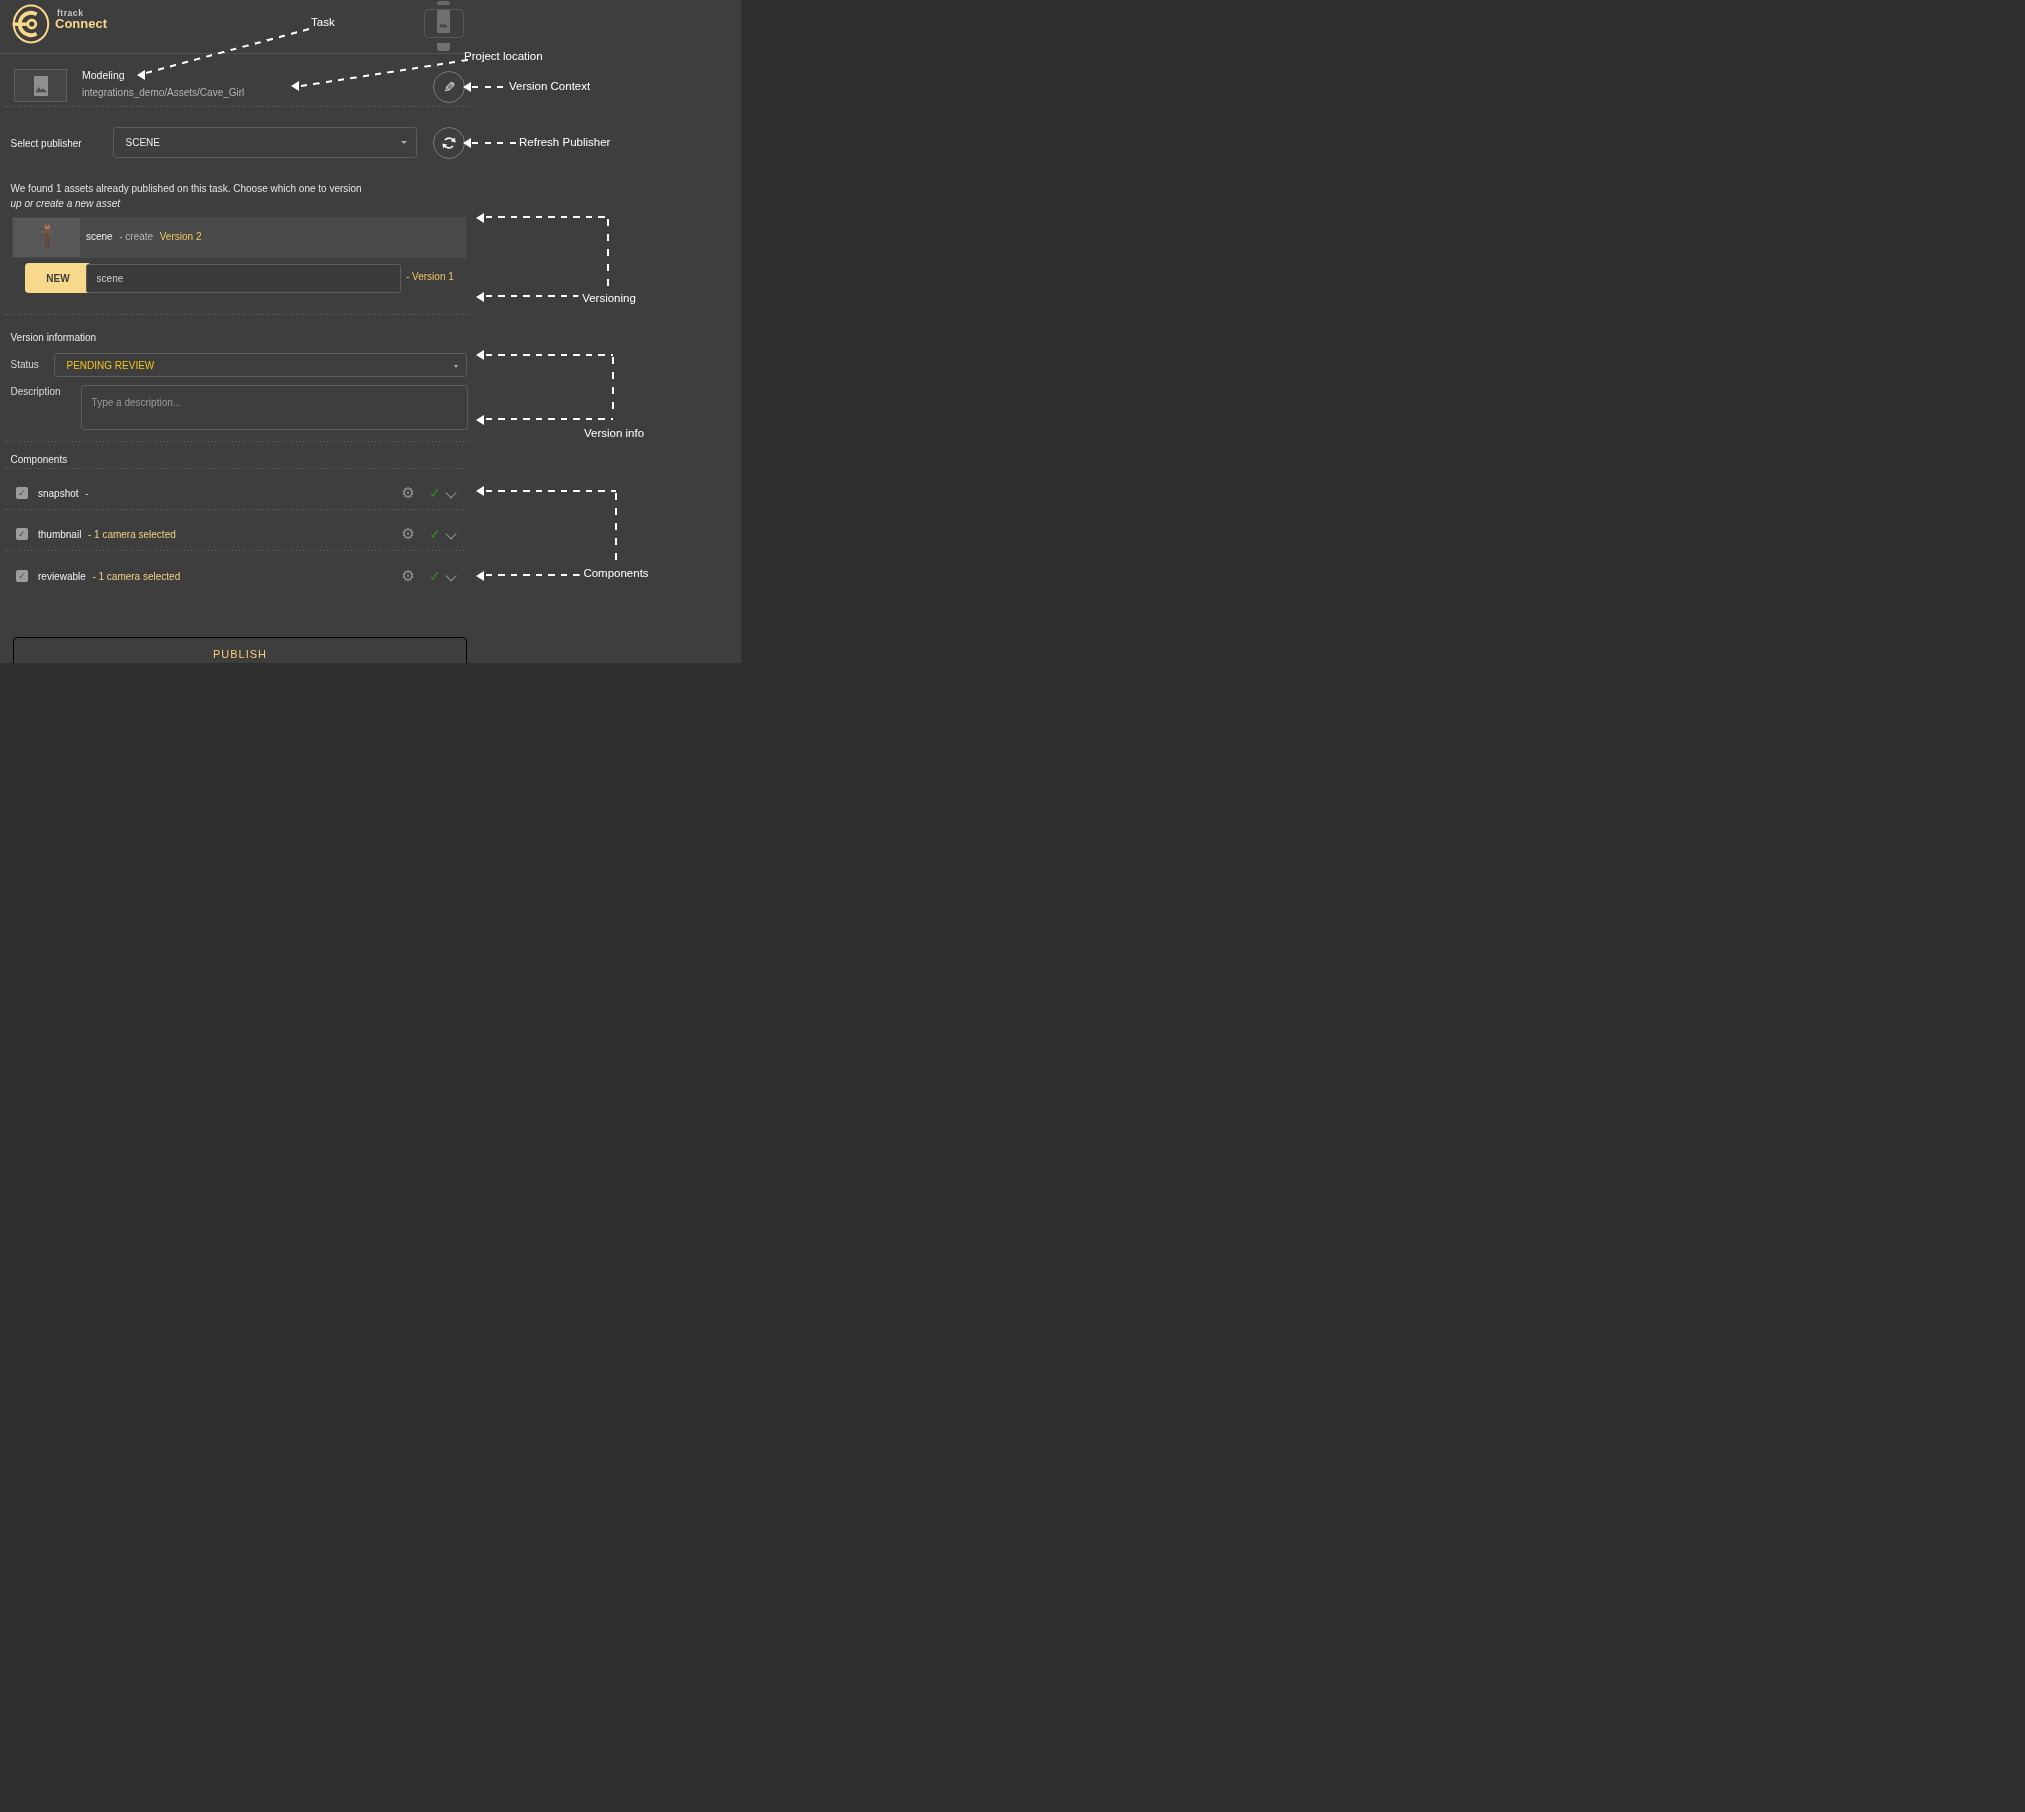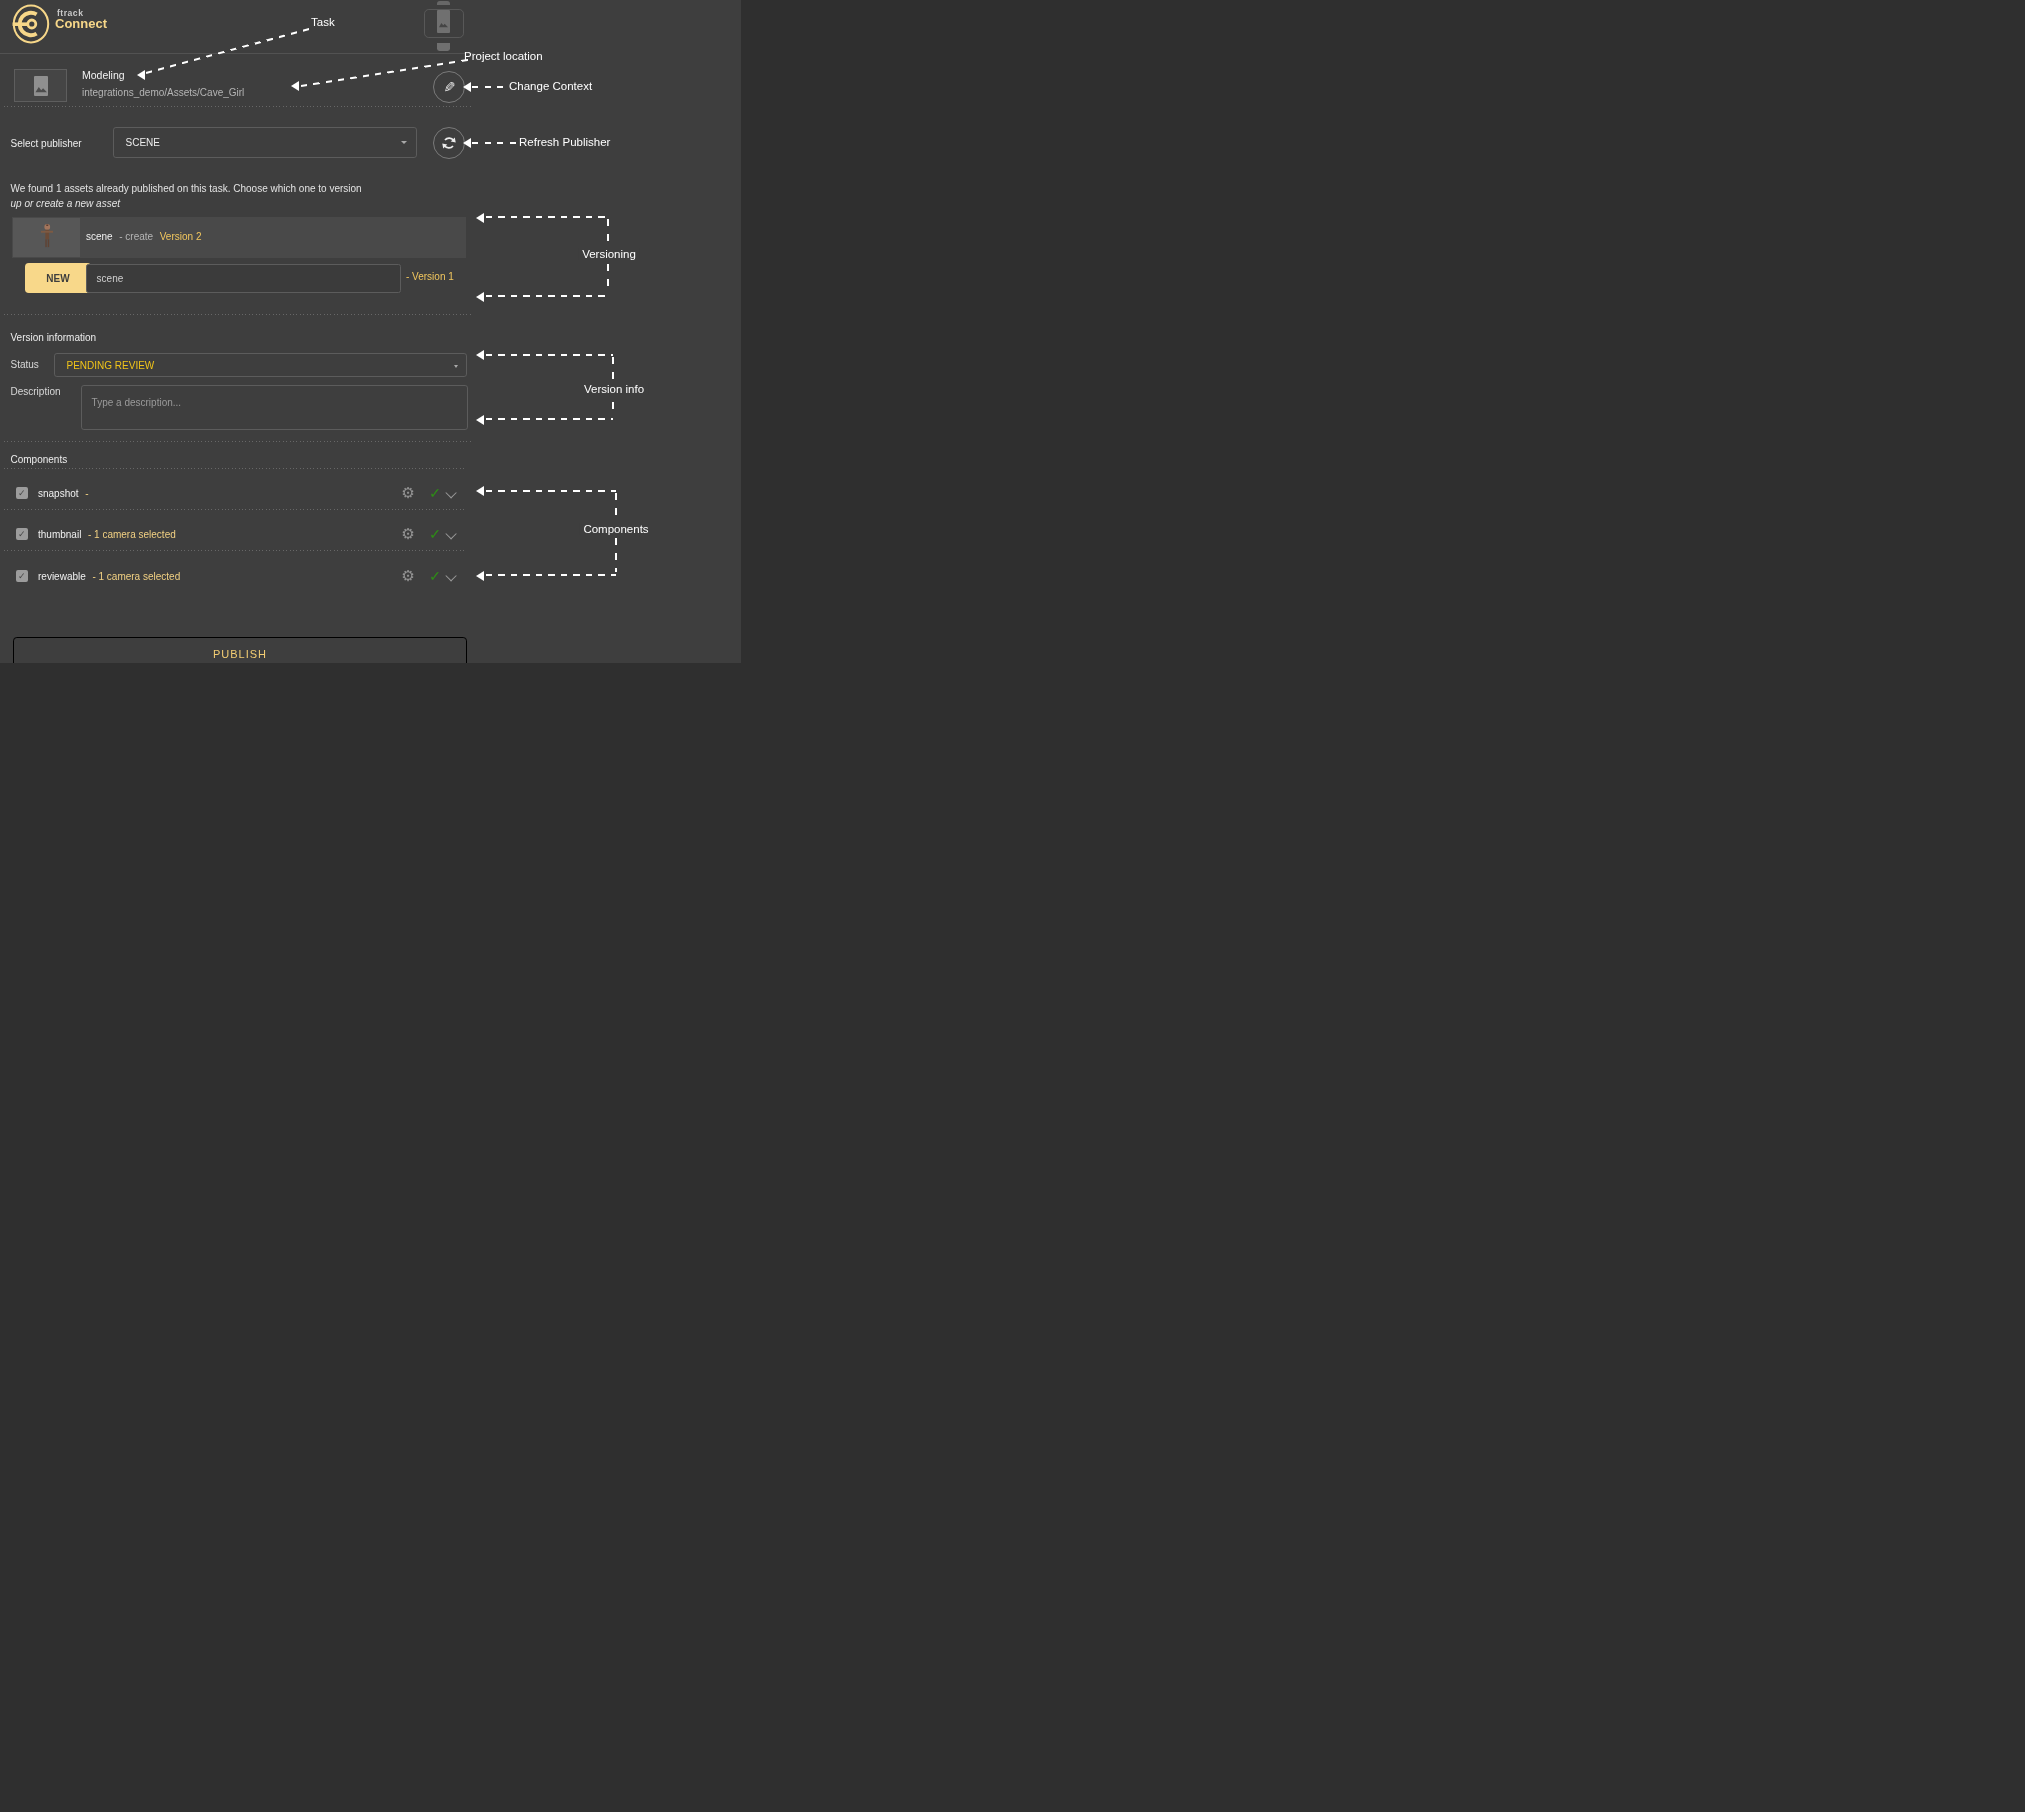--- a/index.html
+++ b/index.html
@@ -26,21 +26,21 @@
   .field .val{padding-left:11.5px;font-size:10px;}
   .dd-tri{width:0;height:0;border-left:3.4px solid transparent;border-right:3.4px solid transparent;border-top:3.8px solid #a9a9a9;}
   
   .circle-btn{width:32px;height:32px;border:1px solid #7a7a7a;border-radius:50%;box-sizing:border-box;
     display:flex;align-items:center;justify-content:center;}
   
   .dl{height:1.9px;background:repeating-linear-gradient(90deg,#fff 0 6.2px,transparent 6.2px 12.5px);}
   .dv{width:1.9px;background:repeating-linear-gradient(180deg,#fff 0 7.2px,transparent 7.2px 15px);}
   .ah{width:0;height:0;border-top:5.3px solid transparent;border-bottom:5.3px solid transparent;border-right:8.1px solid #fff;}
   .ann{font-size:11.5px;color:#fff;}
-  .ann-center{transform:translate(-50%,-50%);background:#3e3e3e;padding:0 3.8px;}
+  .ann-center{transform:translate(-50%,-50%);background:#3e3e3e;padding:0 3.8px;margin-top:44px;}
   
   .dots{height:1px;background:repeating-linear-gradient(90deg,#676767 0 1px,transparent 1px 3.4px);}
   
   .thumb-box{border:1px solid #5e5e5e;background:#454545;display:flex;align-items:center;justify-content:center;box-sizing:border-box;}
   .pic-ph{width:14.4px;height:20px;background:#8f8f8f;border-radius:1px;position:relative;overflow:hidden;}
   .pic-ph svg{position:absolute;bottom:2.9px;left:0;}
   
   .panel{background:#494949;}
   .asset-thumb{width:67px;height:39px;background:#575757;display:flex;align-items:center;justify-content:center;}
   .row-label{font-size:10px;}
@@ -104,21 +104,21 @@
 
   <div class="abs ah" style="left:291px;top:81px;"></div>
   <div class="abs dl" style="left:301px;top:85px;width:175px;transform:rotate(-8.9deg);transform-origin:left center;"></div>
   <div class="abs txt ann" style="left:464px;top:50px;">Project location</div>
 
   <div class="abs circle-btn" style="left:433px;top:71px;">
     <span style="font-size:14.4px;color:#e8e8e8;transform:rotate(90deg);">✎</span>
   </div>
   <div class="abs ah" style="left:463px;top:82px;"></div>
   <div class="abs dl" style="left:472px;top:86px;width:34px;"></div>
-  <div class="abs txt ann" style="left:509px;top:80px;">Change Context</div>
+  <div class="abs txt ann" style="left:509px;top:80px;">Version Context</div>
 
   <div class="abs dots" style="left:3.8px;top:106px;width:468px;"></div>
 
   <div class="abs txt h-label" style="left:10.5px;top:138px;">Select publisher</div>
   <div class="abs field" style="left:113px;top:127px;width:304px;height:31px;">
     <span class="val">SCENE</span>
     <div class="dd-tri" style="position:absolute;right:8.6px;top:13.4px;"></div>
   </div>
   <div class="abs circle-btn" style="left:433px;top:127px;">
     <svg width="18" height="18" viewBox="0 0 36 36">

